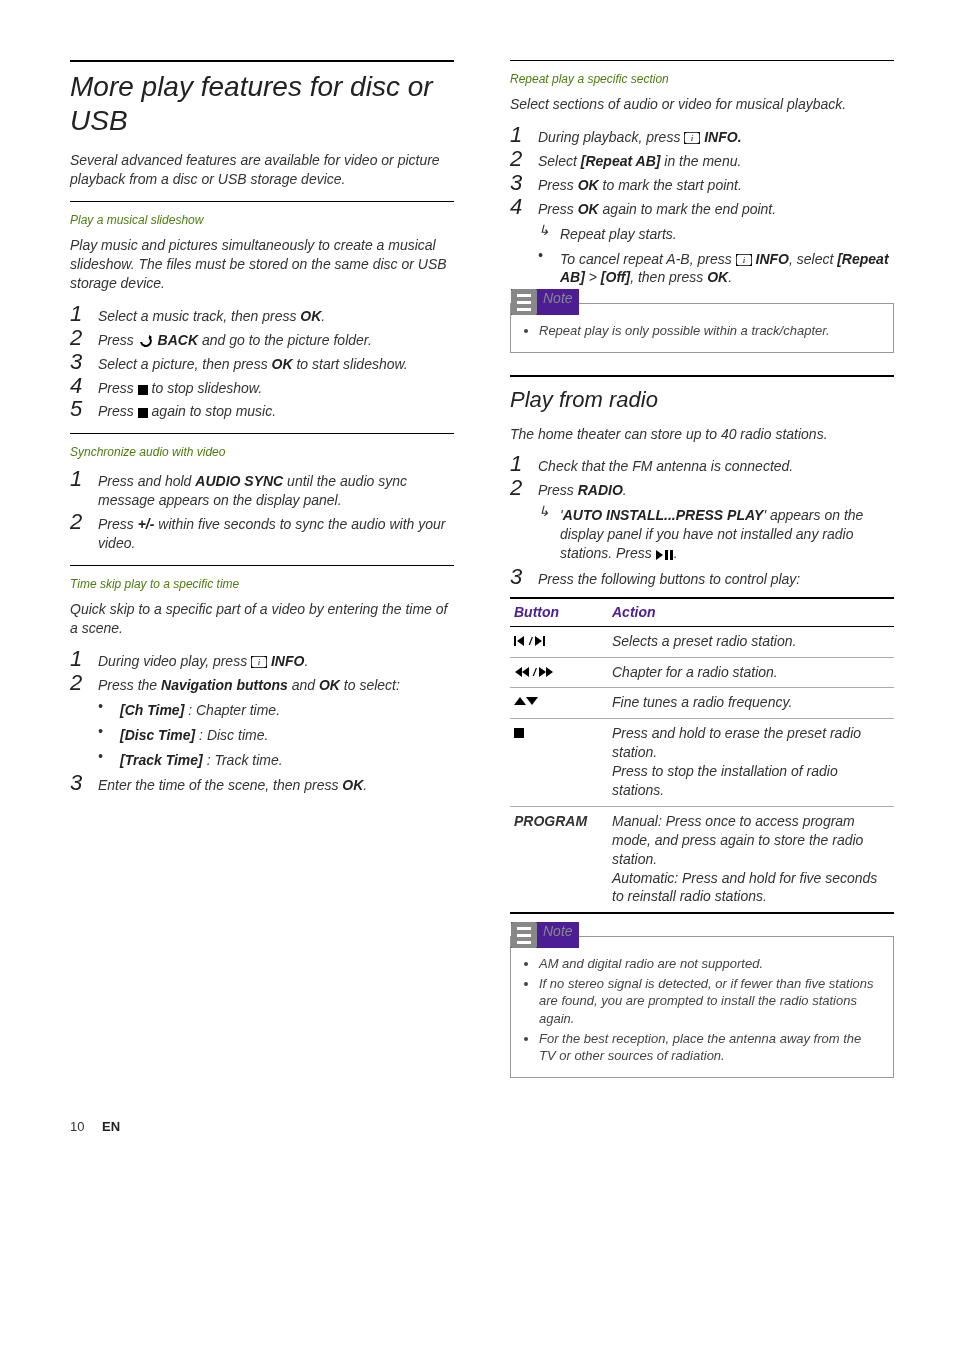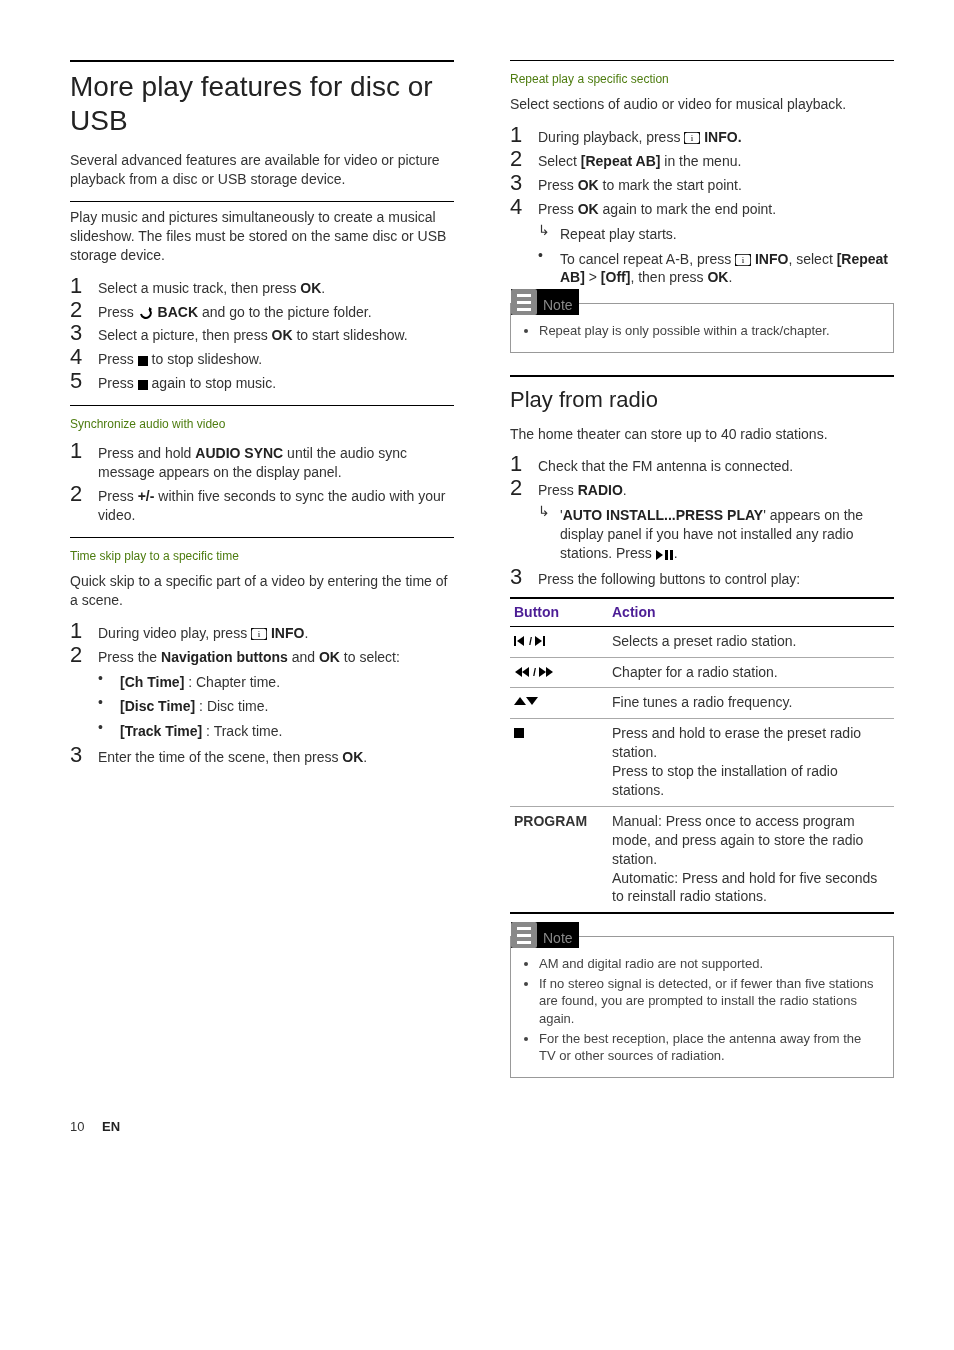--- a/index.html
+++ b/index.html
@@ -8,20 +8,21 @@
     padding: 60px 60px 40px 70px;
     width: 954px;
     box-sizing: border-box;
     color: #333;
     font-size: 14px;
     line-height: 1.35;
   }
   .columns {
     display: flex;
     gap: 56px;
+    font-style: italic;
   }
   .col {
     flex: 1;
     min-width: 0;
   }
   h1 {
     font-size: 28px;
     font-weight: normal;
     margin: 8px 0 14px 0;
     color: #222;
@@ -91,23 +92,23 @@
     border: 1px solid #999;
     margin: 14px 0 6px 0;
     position: relative;
     background: #fff;
   }
   .note-head {
     position: absolute;
     top: -15px;
     left: 0;
     display: flex;
-    align-items: flex-end;
+    align-items: flex-start;
     gap: 6px;
-    background: #000000;
+    background: #4c1d95;
     padding-right: 6px;
   }
   .note-icon {
     width: 26px;
     height: 26px;
     display: inline-flex;
     align-items: center;
     justify-content: center;
     background: #888;
     color: #fff;
@@ -162,20 +163,21 @@
 <body>
 
 <div class="columns">
 
   <div class="col">
     <hr class="hr-thick">
     <h1>More play features for disc or USB</h1>
     <p>Several advanced features are available for video or picture playback from a disc or USB storage device.</p>
 
     <hr class="hr-thin">
+    <h3>Play a musical slideshow</h3>
     <p>Play music and pictures simultaneously to create a musical slideshow. The files must be stored on the same disc or USB storage device.</p>
     <div class="ol">
       <div class="step">
         <div class="num">1</div>
         <div class="body"><span>Select a music track, then press </span><span class="bold">OK</span><span>.</span></div>
       </div>
       <div class="step">
         <div class="num">2</div>
         <div class="body"><span>Press </span><svg class="inline" width="16" height="12">
               <path d="M11 2 A5 5 0 1 1 3 7" stroke="#000" stroke-width="2" fill="none"></path>

